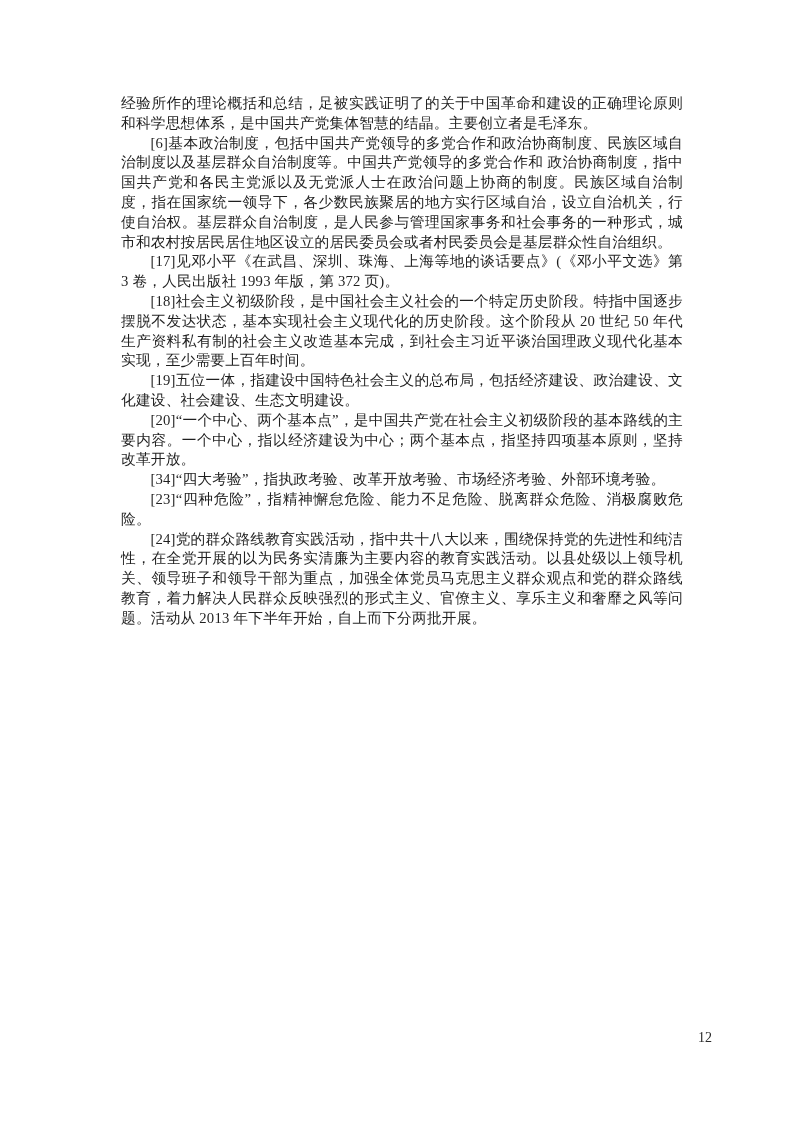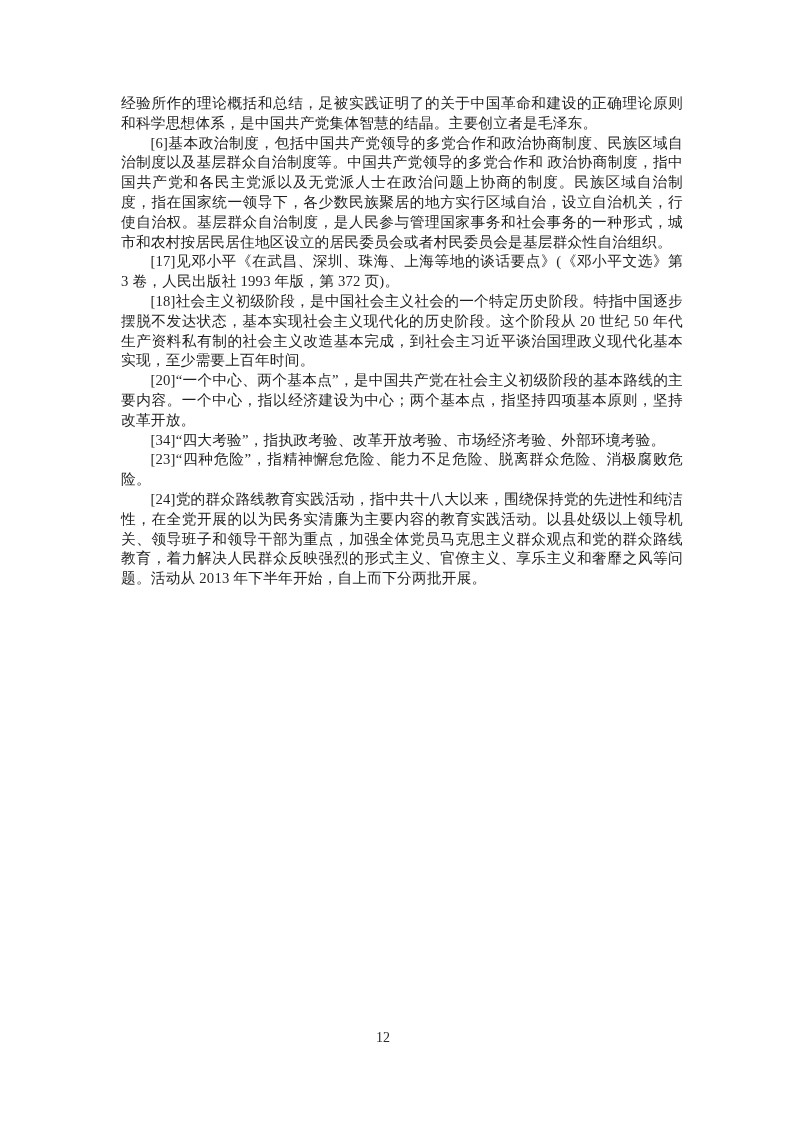--- a/index.html
+++ b/index.html
@@ -31,34 +31,34 @@
     padding: 0;
   }
   .text-block p.indent {
     text-indent: 2em;
   }
   .page-num {
     position: absolute;
     top: 1030px;
     left: 0;
     width: 100%;
-    text-align: center;
+    text-align: right;
     font-size: 14px;
     color: #2a2a2a;
-    margin-left: 27px;
   }
 </style>
 </head>
 <body>
 
 <div class="page">
   <div class="text-block">
     <p>经验所作的理论概括和总结，足被实践证明了的关于中国革命和建设的正确理论原则和科学思想体系，是中国共产党集体智慧的结晶。主要创立者是毛泽东。</p>
     <p class="indent">[6]基本政治制度，包括中国共产党领导的多党合作和政治协商制度、民族区域自治制度以及基层群众自治制度等。中国共产党领导的多党合作和 政治协商制度，指中国共产党和各民主党派以及无党派人士在政治问题上协商的制度。民族区域自治制度，指在国家统一领导下，各少数民族聚居的地方实行区域自治，设立自治机关，行使自治权。基层群众自治制度，是人民参与管理国家事务和社会事务的一种形式，城市和农村按居民居住地区设立的居民委员会或者村民委员会是基层群众性自治组织。</p>
     <p class="indent">[17]见邓小平《在武昌、深圳、珠海、上海等地的谈话要点》(《邓小平文选》第 3 卷，人民出版社 1993 年版，第 372 页)。</p>
     <p class="indent">[18]社会主义初级阶段，是中国社会主义社会的一个特定历史阶段。特指中国逐步摆脱不发达状态，基本实现社会主义现代化的历史阶段。这个阶段从 20 世纪 50 年代生产资料私有制的社会主义改造基本完成，到社会主习近平谈治国理政义现代化基本实现，至少需要上百年时间。</p>
+    <p class="indent">[19]五位一体，指建设中国特色社会主义的总布局，包括经济建设、政治建设、文化建设、社会建设、生态文明建设。</p>
     <p class="indent">[20]“一个中心、两个基本点”，是中国共产党在社会主义初级阶段的基本路线的主要内容。一个中心，指以经济建设为中心；两个基本点，指坚持四项基本原则，坚持改革开放。</p>
     <p class="indent">[34]“四大考验”，指执政考验、改革开放考验、市场经济考验、外部环境考验。</p>
     <p class="indent">[23]“四种危险”，指精神懈怠危险、能力不足危险、脱离群众危险、消极腐败危险。</p>
     <p class="indent">[24]党的群众路线教育实践活动，指中共十八大以来，围绕保持党的先进性和纯洁性，在全党开展的以为民务实清廉为主要内容的教育实践活动。以县处级以上领导机关、领导班子和领导干部为重点，加强全体党员马克思主义群众观点和党的群众路线教育，着力解决人民群众反映强烈的形式主义、官僚主义、享乐主义和奢靡之风等问题。活动从 2013 年下半年开始，自上而下分两批开展。</p>
   </div>
   <div class="page-num">12</div>
 </div>
 
 </body></html>

